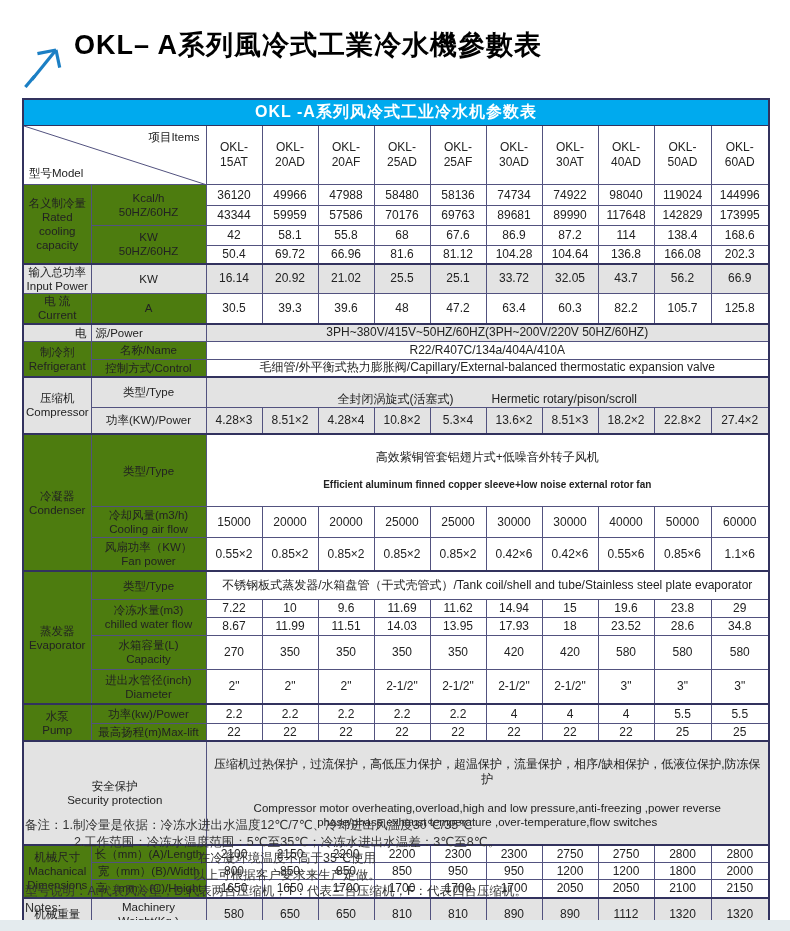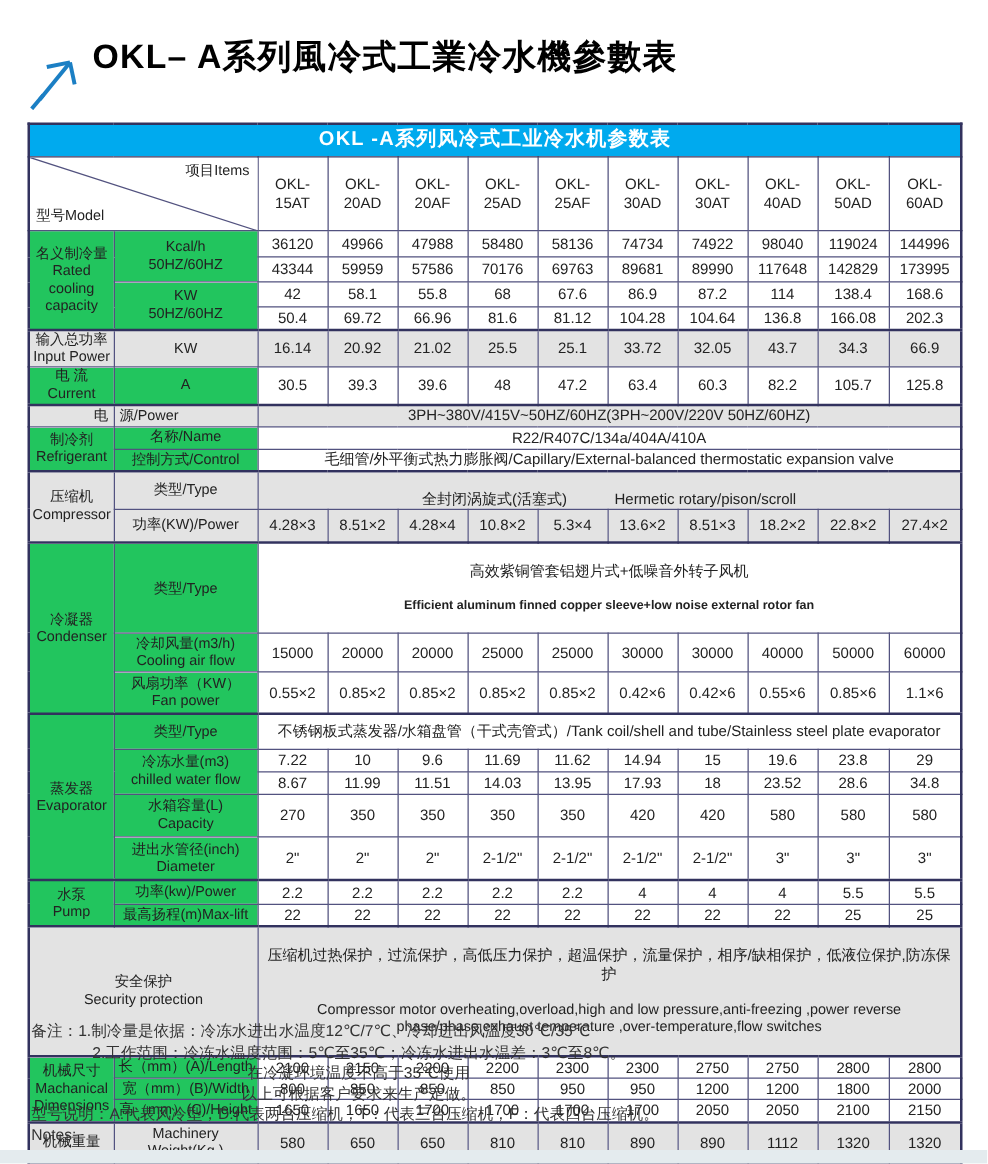--- a/index.html
+++ b/index.html
@@ -10,21 +10,21 @@
   .doc-header{position:absolute;top:30px;left:18px;display:flex;align-items:flex-start;}
   .logo{width:50px;height:52px;margin-top:6px;}
   .titles{margin-left:6px;}
   .title-zh{font-size:27px;font-weight:700;color:#000000;letter-spacing:1px;line-height:1.15;}
   .title-en{font-size:16.5px;font-weight:500;color:#2b2b2b;margin-top:2px;}
 
   
   table.spec{border-collapse:collapse;table-layout:fixed;width:746px;position:absolute;top:98px;left:22px;border:2px solid #32325e;}
   td{border:1px solid #52527f;text-align:center;vertical-align:middle;font-size:12px;color:#222;padding:0 2px;white-space:pre-line;line-height:1.22;overflow:hidden;}
   .ttl{background:#00aaee;color:#fff;font-size:16px;font-weight:600;letter-spacing:1px;border:1px solid #32325e;}
-  .lbl{background:#22c55e;font-size:11.5px;}
+  .lbl{background:#4d7c0f;font-size:11.5px;}
   tr.gr td{background:#e3e3e3;}
   tr.sec td{border-top:2px solid #32325e;}
   .model{font-size:12px;}
   .span-val{font-size:12px;}
   .two-line .en{font-size:10px;font-weight:bold;}
   .zh-en span{display:inline-block;}
   .zh-en .gap{width:38px;}
   .corner{position:relative;padding:0;background:#fff;}
   .corner svg{position:absolute;inset:0;width:100%;height:100%;}
   .c-model{position:absolute;left:5px;bottom:4px;font-size:11.5px;}
@@ -168,21 +168,21 @@
 Input Power</td>
       <td class="lbl">KW</td>
     <td class="v">16.14</td>
           <td class="v">20.92</td>
           <td class="v">21.02</td>
           <td class="v">25.5</td>
           <td class="v">25.1</td>
           <td class="v">33.72</td>
           <td class="v">32.05</td>
           <td class="v">43.7</td>
-          <td class="v">34.3</td>
+          <td class="v">56.2</td>
           <td class="v">66.9</td>
         </tr>
 
     <tr style="height:30px">
       <td class="lbl">电 流
 Current</td>
       <td class="lbl">A</td>
     <td class="v">30.5</td>
           <td class="v">39.3</td>
           <td class="v">39.6</td>

